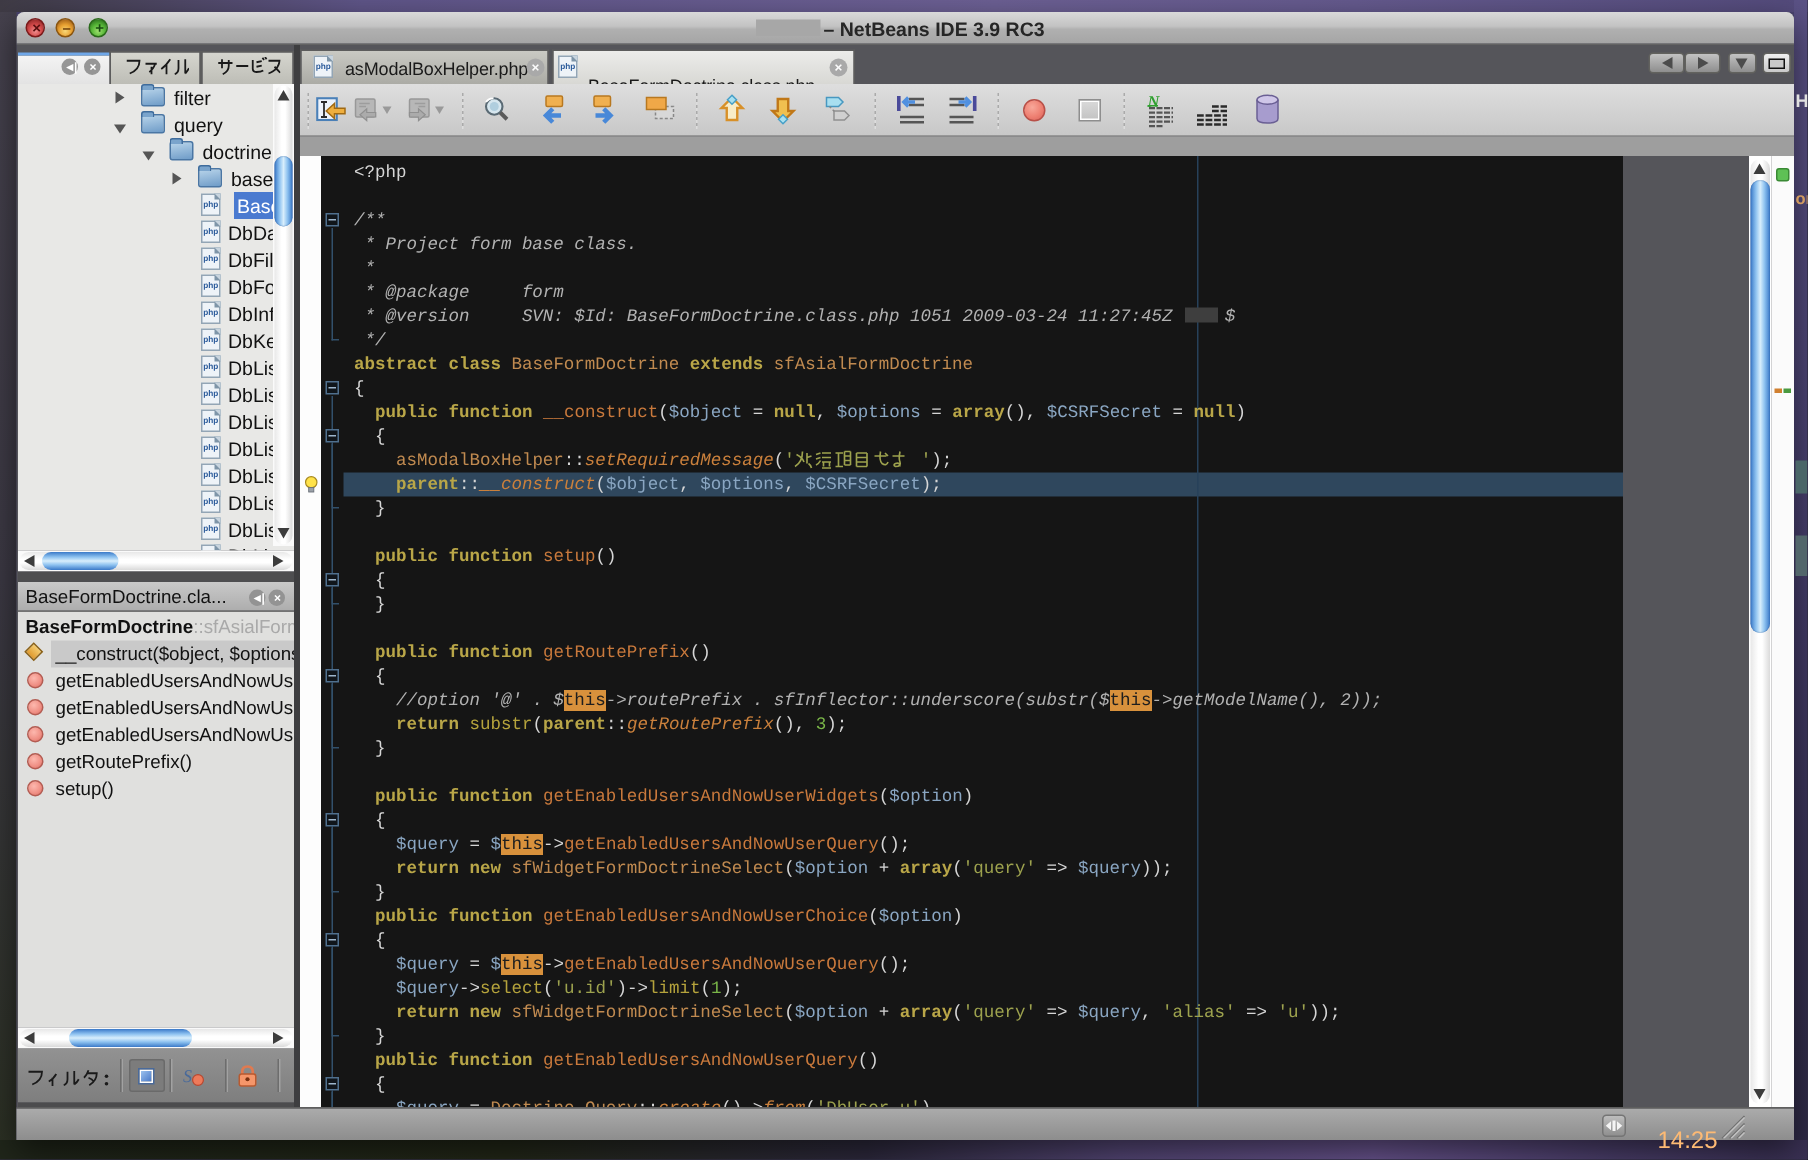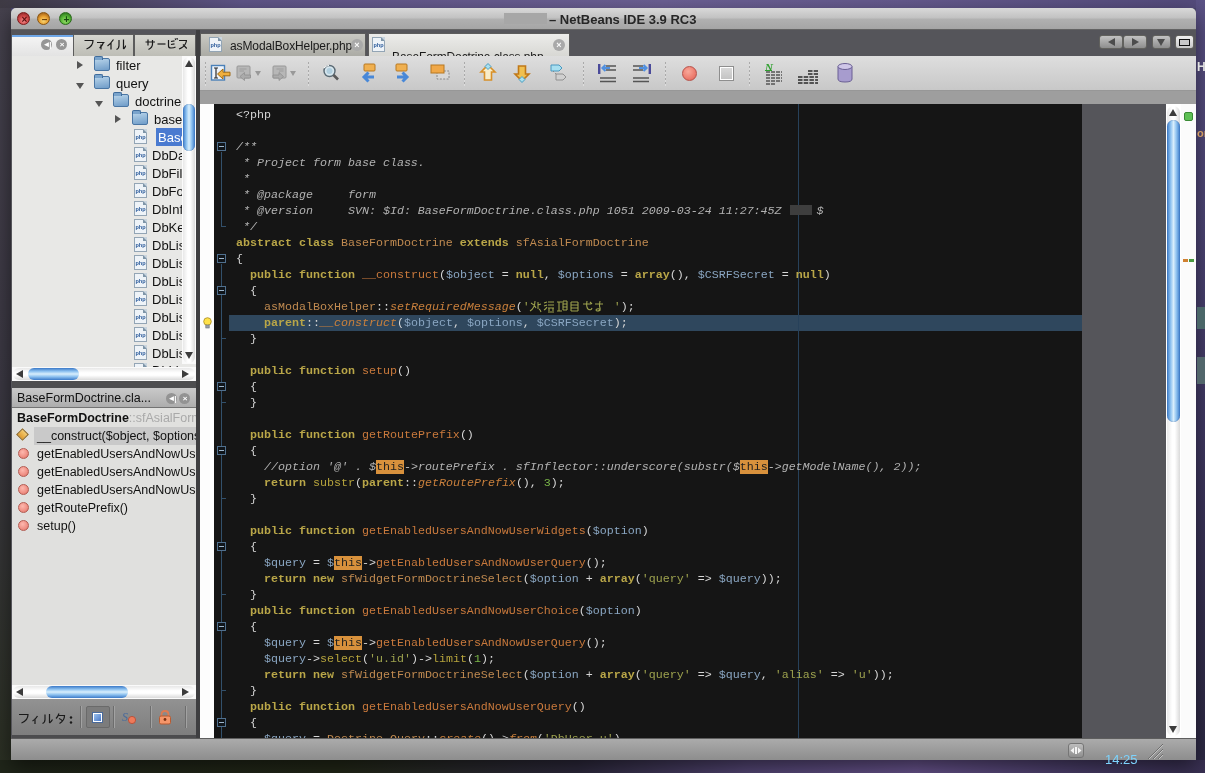--- a/index.html
+++ b/index.html
@@ -64,21 +64,21 @@
 
 #tscrollv{left:182px;top:56px;width:14px;height:308px;background:#fafafa}
 #tscrollh{left:12px;top:367px;width:184px;height:14px;background:#fafafa}
 #splitter{left:12px;top:381px;width:184px;height:7px;background:#4e4e50}
 #navhead{left:12px;top:388px;width:184px;height:20px;background:linear-gradient(#c9c9c9,#adadad);border-bottom:1px solid #737373}
 #navbody{left:12px;top:408px;width:184px;height:277px;background:#e0e0de;overflow:hidden}
 #navscrollh{left:12px;top:685px;width:184px;height:14px;background:#fafafa}
 #filterbar{left:12px;top:699px;width:184px;height:36px;background:linear-gradient(#929292,#7e7e7e)}
 
 #statusbar{left:11px;top:738px;width:1185px;height:22px;background:linear-gradient(#ababab,#8d8d8d);border-top:1px solid #5e5e5e}
-#clock{left:1105px;top:752px;font-size:13px;color:#7dd3fc}
+#clock{left:1105px;top:752px;font-size:16px;color:#fdba74}
 .hthumb{position:absolute;border-radius:6px;background:linear-gradient(#3a79c8,#8ec2f0 28%,#d8eefc 50%,#8ec2f0 72%,#3a79c8)}
 .trow{position:absolute;font-size:13px;color:#111;white-space:nowrap}
 .navrow{position:absolute;font-size:12.5px;color:#111;white-space:nowrap}
 .arr{position:absolute;width:0;height:0}
 .arr.r{border-left:6px solid #555;border-top:4.5px solid transparent;border-bottom:4.5px solid transparent}
 .arr.d{border-top:6px solid #555;border-left:4.5px solid transparent;border-right:4.5px solid transparent;margin-top:2px}
 .folder{position:absolute;width:16px;height:13px;background:linear-gradient(170deg,#b8d4ea,#6f9cc8);border:1px solid #4a76a4;border-radius:2px}
 .folder:before{content:"";position:absolute;left:-1px;top:-3px;width:7px;height:3px;background:#7aa4cc;border:1px solid #3f6c9c;border-bottom:none;border-radius:2px 2px 0 0}
 .phpicon{position:absolute;width:13px;height:15px;background:#eef3f8;border:1px solid #93a5b5}
 .phpicon:before{content:"";position:absolute;right:-1px;top:-1px;border-style:solid;border-width:0 4px 4px 0;border-color:#c8d4de #c8d4de #7e95a8 #7e95a8}

